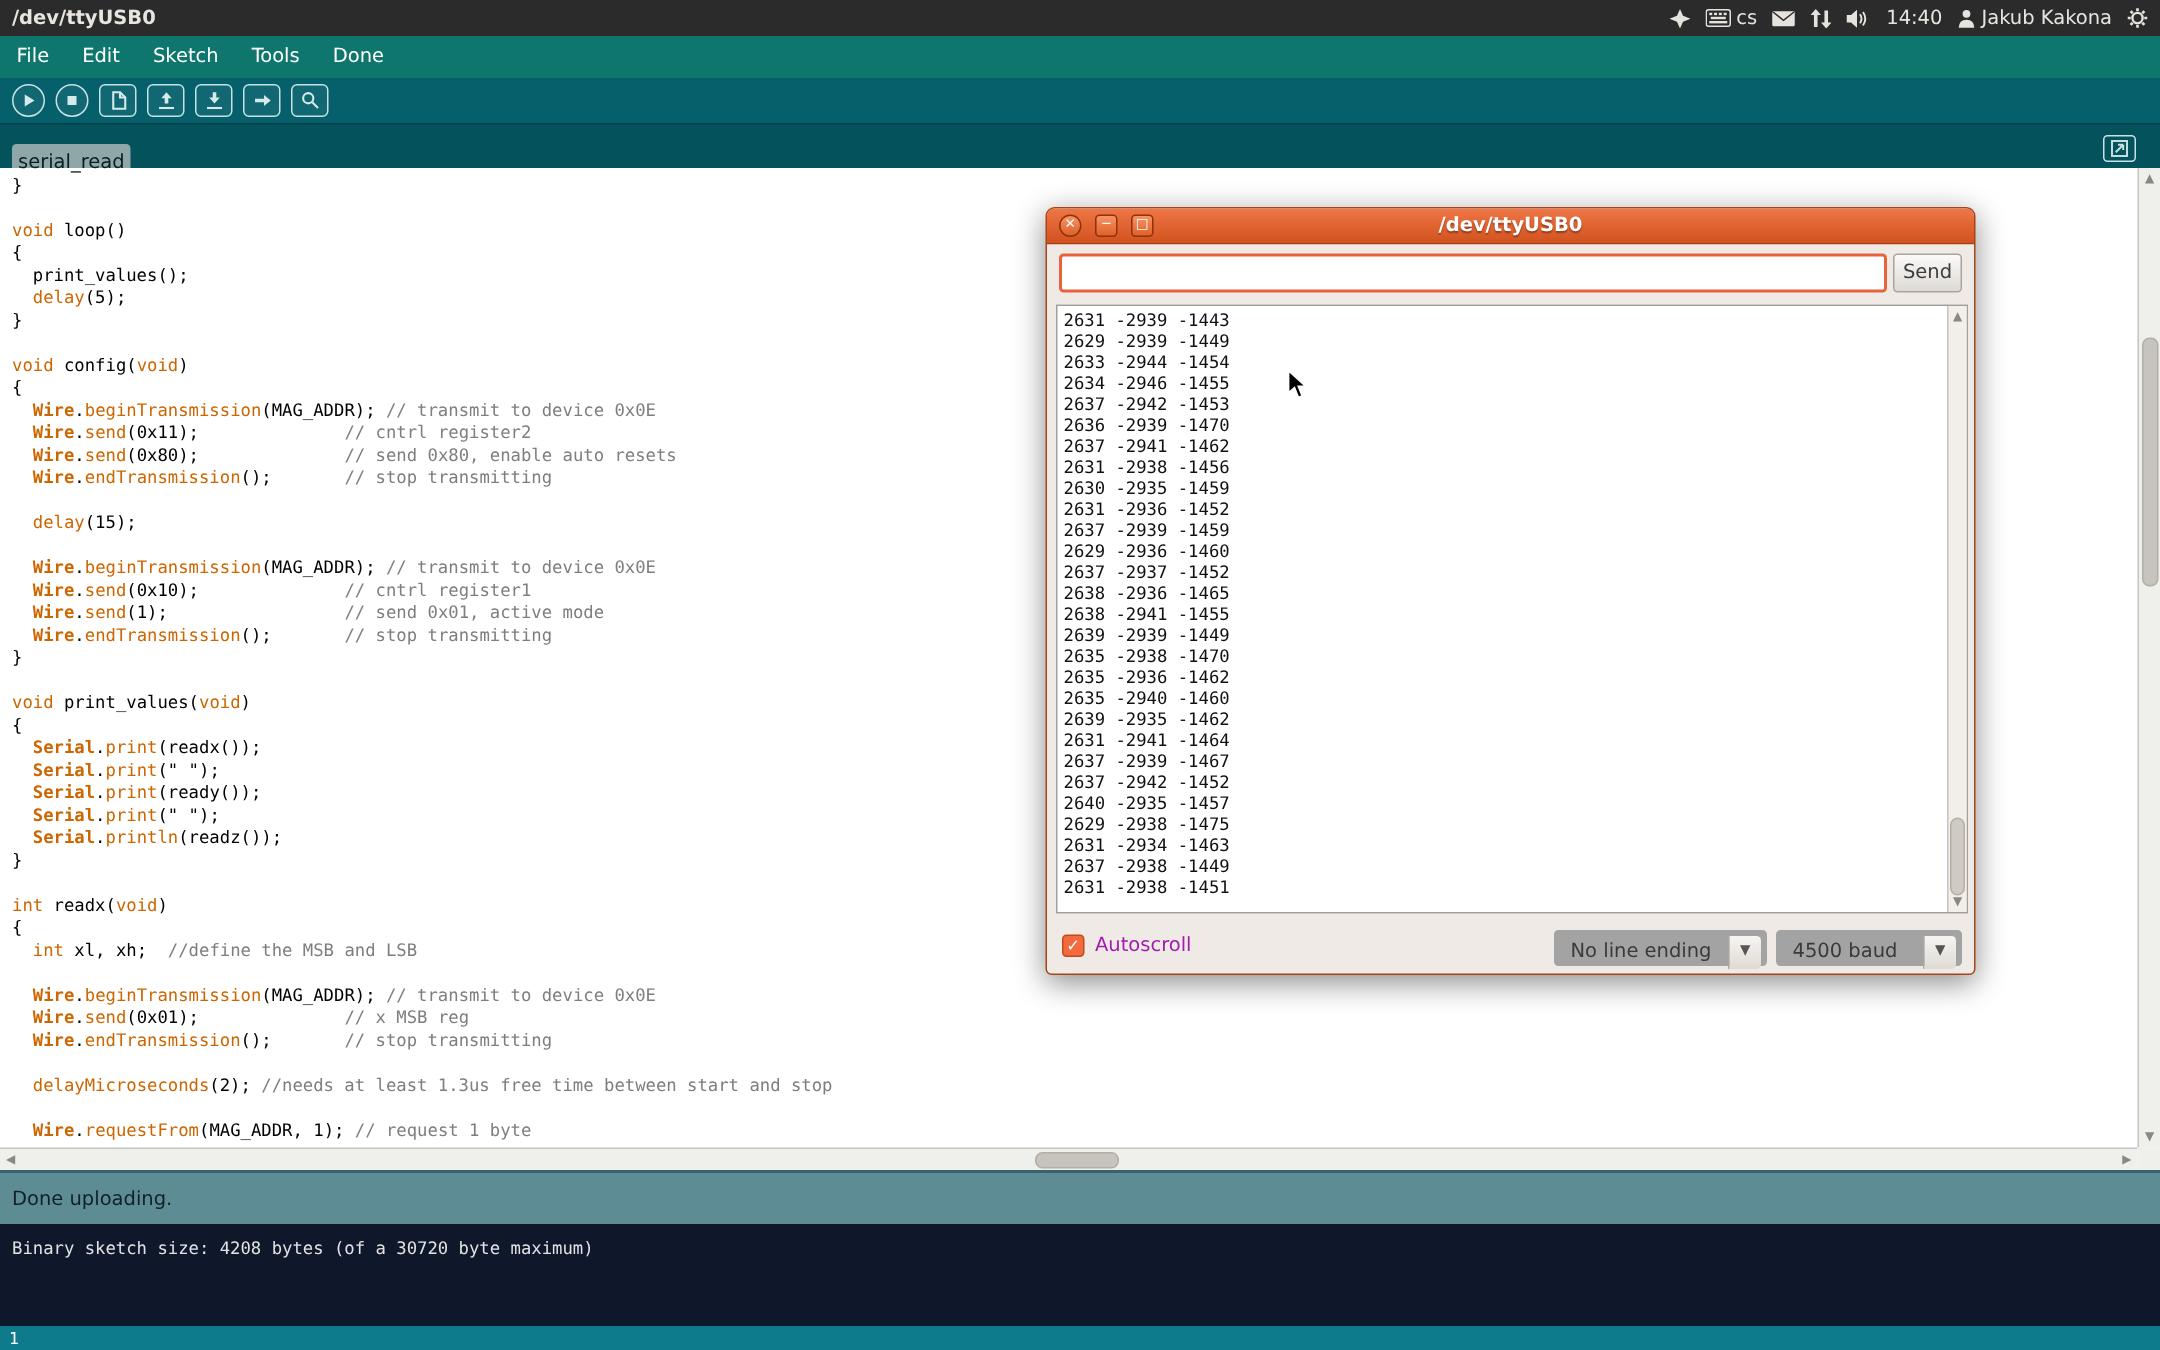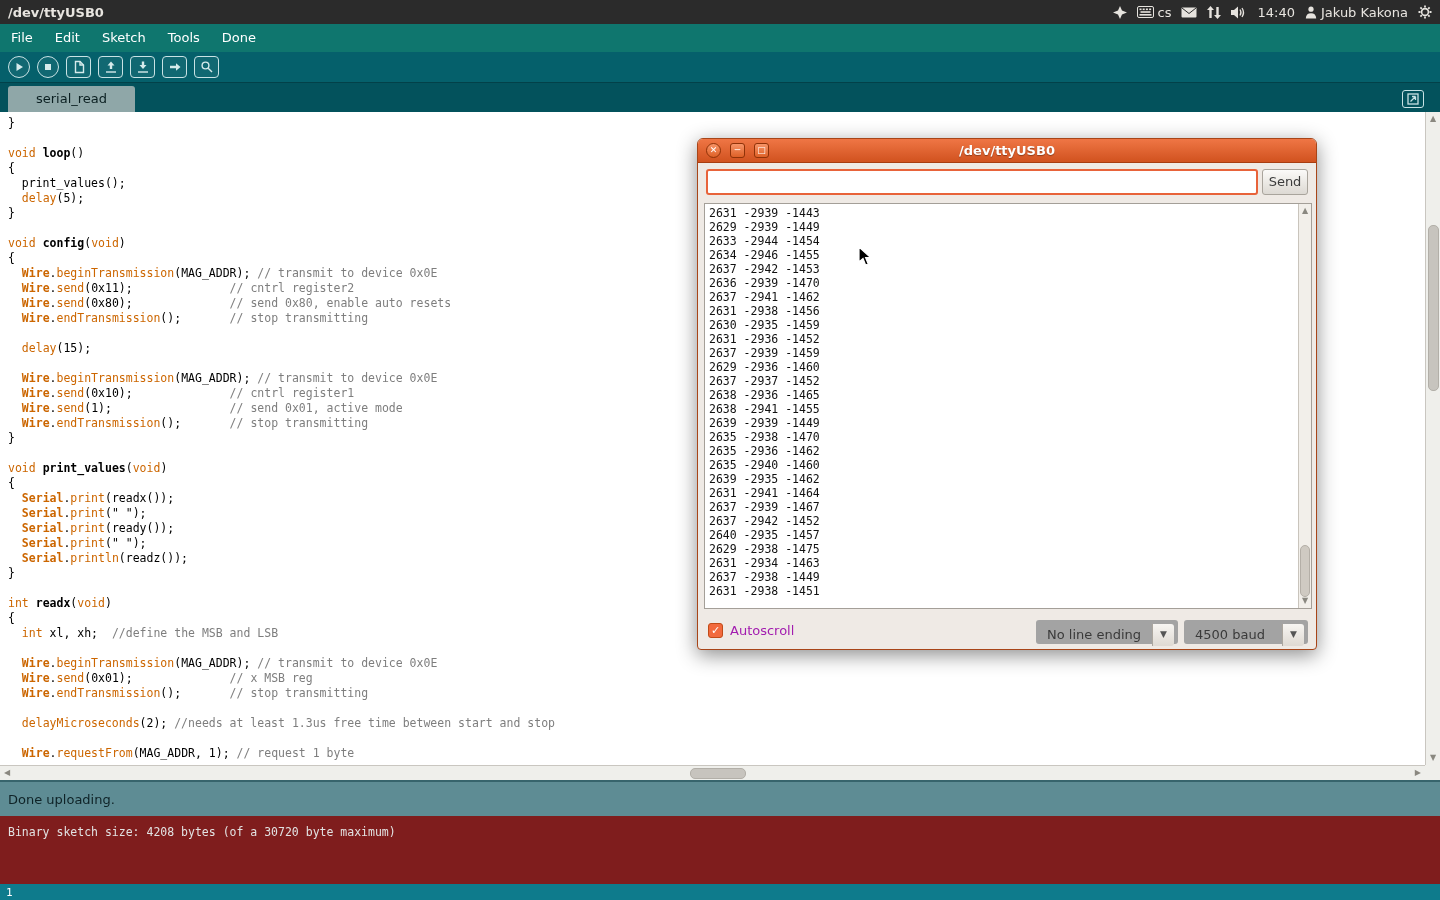--- a/index.html
+++ b/index.html
@@ -20,42 +20,42 @@
            display:flex;align-items:center;color:#fff;font-size:13px;z-index:5}
   .menu-item{padding:0 11px;line-height:28px;cursor:default}
   .toolbar{position:absolute;left:0;top:52px;width:1440px;height:30px;background:#05606b;
            display:flex;align-items:center;gap:7px;padding-left:8px;z-index:5}
   .tool-btn{width:25px;height:22px;border:1px solid #c8e2e4;border-radius:4px;display:flex;
             align-items:center;justify-content:center;background:rgba(255,255,255,0.05)}
   .tool-btn.round{width:22px;border-radius:50%}
   .tool-btn svg{display:block}
   .tabbar{position:absolute;left:0;top:82px;width:1440px;height:30px;background:#03525c;
           border-top:1px solid rgba(0,0,0,0.2);z-index:5}
-  .tab{position:absolute;left:8px;bottom:0;height:26px;background:#8fa7a8;color:#0b1f21;
-       font-size:13px;padding:0 28px;line-height:26px;border-radius:3px 3px 0 0}
+  .tab{position:absolute;left:8px;bottom:0;height:16px;background:#8fa7a8;color:#0b1f21;
+       font-size:13px;padding:0 4px;line-height:26px;border-radius:3px 3px 0 0}
   .tab-right-btn{position:absolute;right:16px;top:7px;width:22px;height:18px;
                  border:1px solid #c8e2e4;border-radius:3px;display:flex;align-items:center;justify-content:center}
 
   
   .editor{position:absolute;left:0;top:112px;width:1440px;height:668px;background:#fff}
   .code{position:absolute;left:8px;top:4px;font-size:11.5px;line-height:15px;white-space:pre;color:#000}
   .code-line{height:15px}
   .sp{color:#000}.sk{color:#cc6600}.sc{color:#cc6600;font-weight:bold}
-  .sb{color:#000;font-weight:bold}.sm{color:#7e7e7e}
+  .sb{color:#000;font-weight:normal}.sm{color:#7e7e7e}
   .vscroll{position:absolute;right:0;top:0;width:15px;height:653px;background:#efefeb;border-left:1px solid #c9c6c0}
   .vthumb{position:absolute;left:2px;top:113px;width:11px;height:166px;background:#c7c4be;border-radius:5px;border:1px solid #b2afa8}
   .hscroll{position:absolute;left:0;bottom:0;width:1425px;height:15px;background:#efefeb;border-top:1px solid #c9c6c0}
   .hthumb{position:absolute;left:690px;top:2px;width:56px;height:11px;background:#c7c4be;border-radius:5px;border:1px solid #b2afa8}
   .scorner{position:absolute;right:0;bottom:0;width:15px;height:15px;background:#efefeb}
   .sarrow{position:absolute;font-size:8px;color:#8a8880;line-height:8px}
 
   
   .statusbar{position:absolute;left:0;top:780px;width:1440px;height:36px;background:#5e8c94;
              border-top:2px solid #37646c;color:#0f2327;font-size:13px;display:flex;align-items:center;padding-left:8px}
-  .console{position:absolute;left:0;top:816px;width:1440px;height:68px;background:#7f1d1d;color:#e2e2e2;
+  .console{position:absolute;left:0;top:816px;width:1440px;height:68px;background:#0f172a;color:#e2e2e2;
            font-size:11.5px;padding:9px 0 0 8px}
   .bottomstrip{position:absolute;left:0;top:884px;width:1440px;height:16px;background:#0e7b8c;color:#fff;
                font-size:11px;display:flex;align-items:center;padding-left:6px}
 
   
   .swin{position:absolute;left:697px;top:138px;width:620px;height:512px;background:#efeae5;
         border:1px solid #a84518;border-radius:6px 6px 4px 4px;box-shadow:0 5px 20px rgba(0,0,0,0.45);z-index:20}
   .stitle{position:absolute;left:0;top:0;width:100%;height:24px;background:linear-gradient(#ef7645,#d1521f);
           border-radius:5px 5px 0 0;border-bottom:1px solid #a83d10;display:flex;align-items:center}
   .stitle-text{position:absolute;left:0;right:0;text-align:center;color:#fff;font-weight:bold;font-size:13px;

